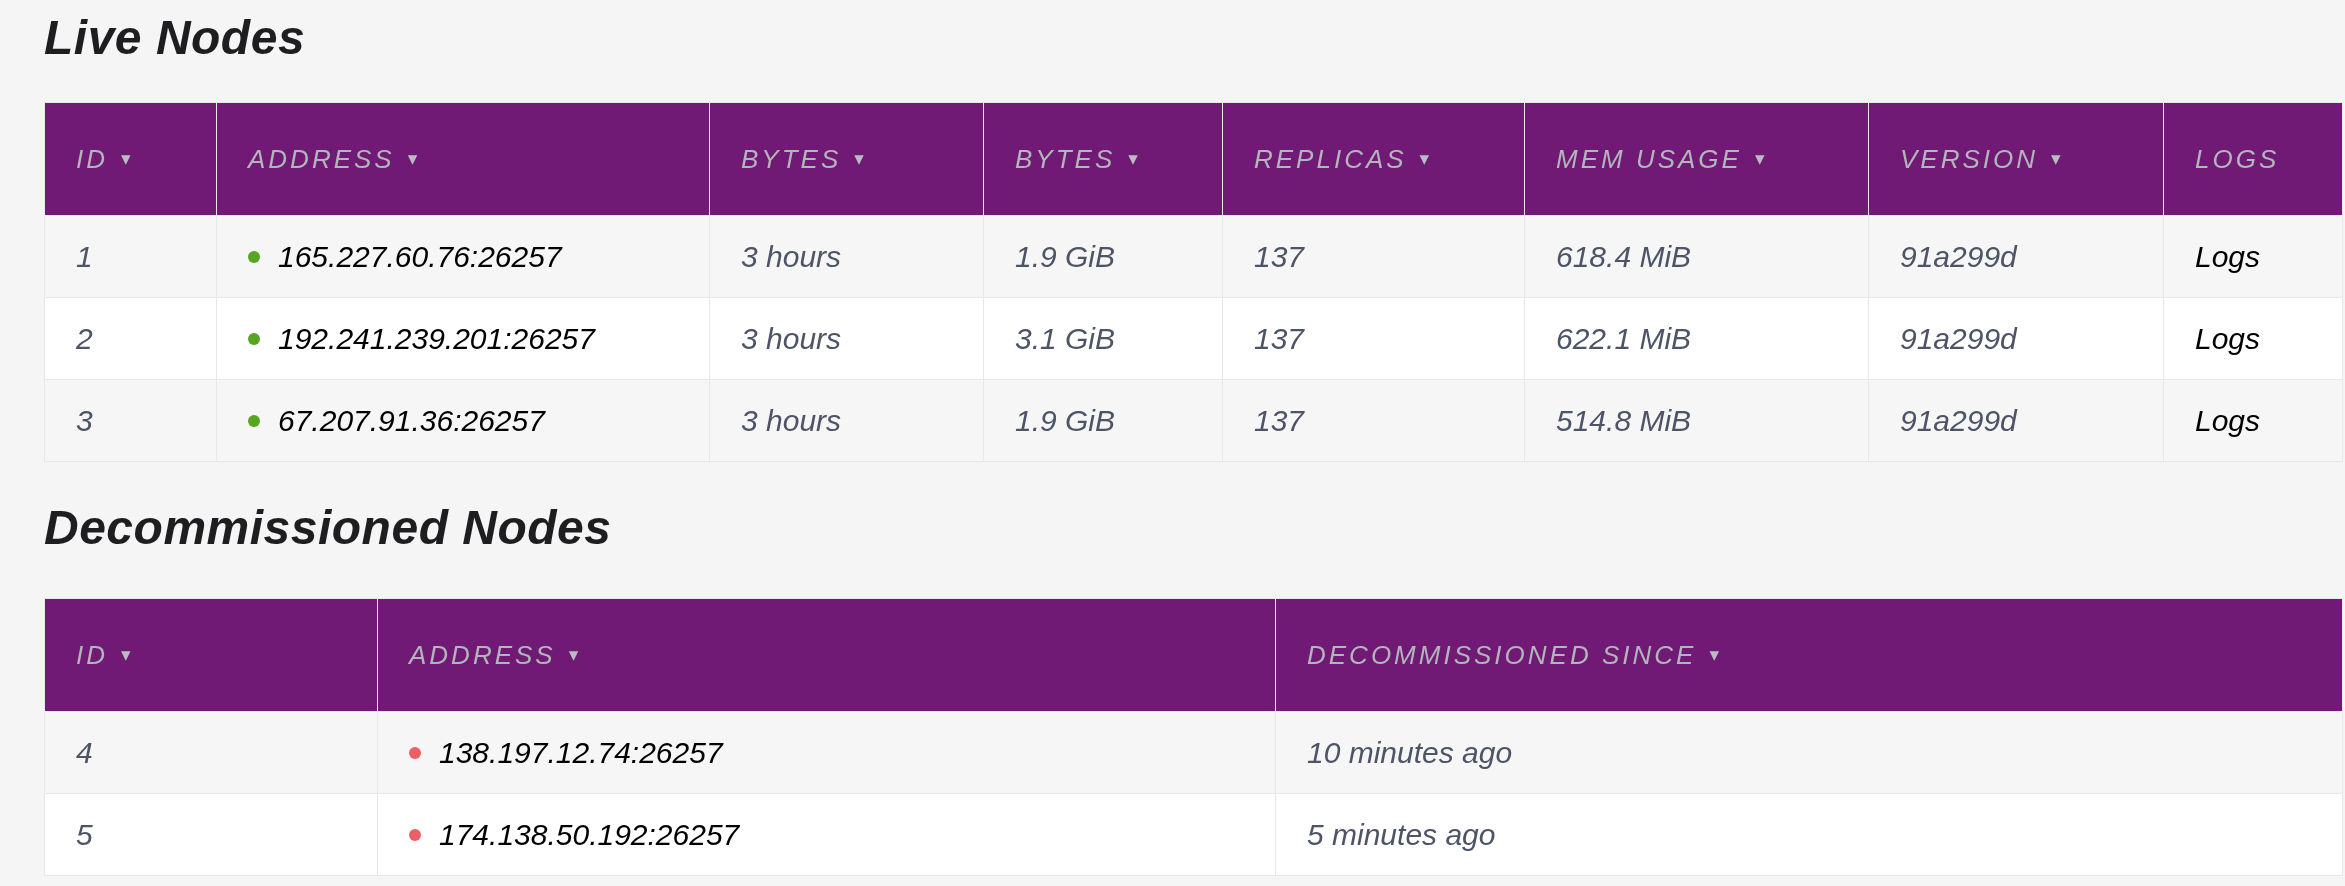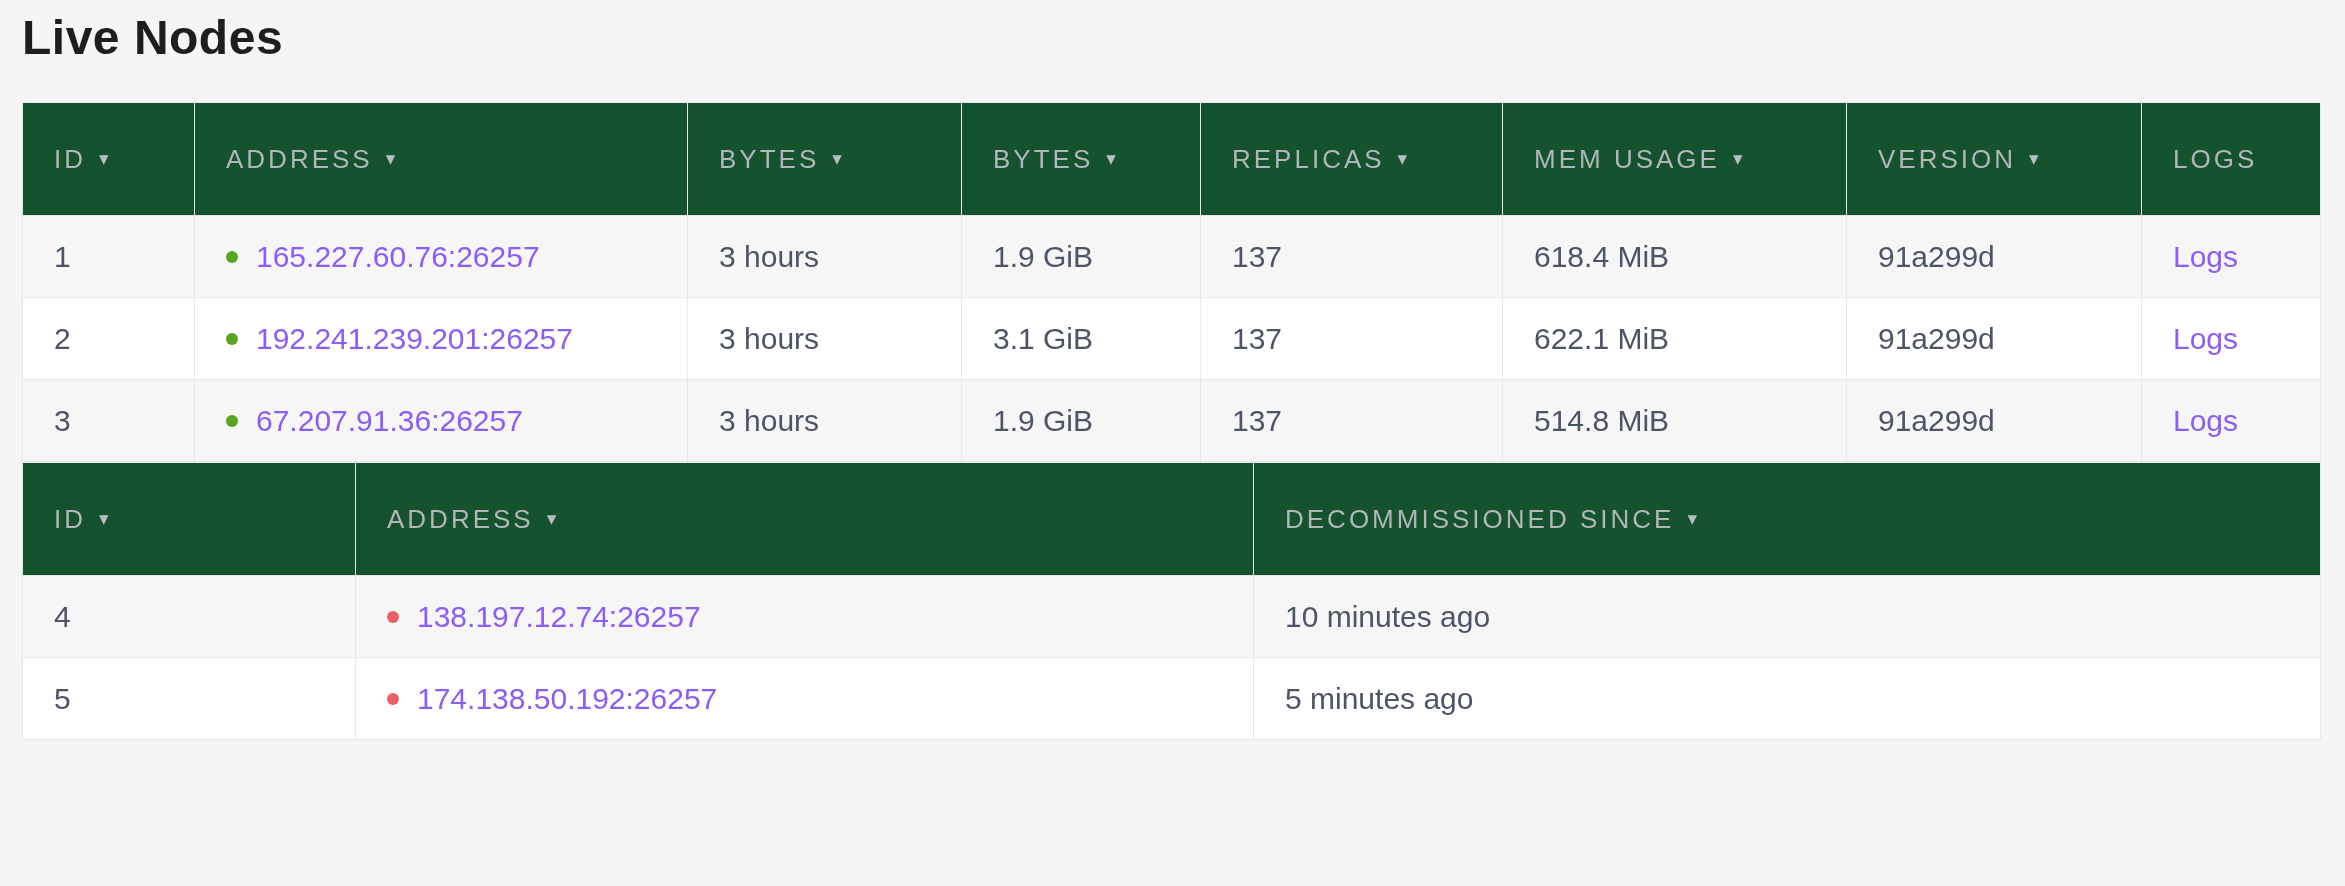--- a/index.html
+++ b/index.html
@@ -5,22 +5,23 @@
   html, body {
     margin: 0;
     padding: 0;
     background: #f5f5f5;
     font-family: "Liberation Sans", "DejaVu Sans", sans-serif;
   }
   .page {
     box-sizing: border-box;
     width: 2345px;
     height: 886px;
-    padding: 10px 18px 0 22px;
+    padding: 10px 18px 0 44px;
     overflow: hidden;
+    font-style: italic;
   }
   h2.section-title {
     margin: 0;
     font-size: 48px;
     line-height: 56px;
     font-weight: 700;
     color: #1e1e20;
     letter-spacing: 0.5px;
   }
   #live-title { margin-bottom: 36px; }
@@ -35,21 +36,21 @@
   }
   table.nodes th, table.nodes td {
     border: 1px solid #e8e8e9;
     text-align: left;
     padding: 0 0 0 31px;
     overflow: hidden;
     white-space: nowrap;
   }
   table.nodes th {
     height: 112px;
-    background: #14532d;
+    background: #701a75;
     font-size: 26px;
     font-weight: 400;
     letter-spacing: 3px;
     color: #b2b5ba;
     cursor: pointer;
   }
   table.nodes td {
     height: 81px;
     font-size: 30px;
     color: #4d5466;
@@ -70,21 +71,21 @@
     width: 12px;
     height: 12px;
     border-radius: 50%;
     margin-right: 18px;
     vertical-align: middle;
     transform: translateY(-2px);
   }
   .dot.live { background: #58a522; }
   .dot.dead { background: #ea6066; }
   a.node-link, a.logs-link {
-    color: #8b5cf6;
+    color: #000000;
     text-decoration: none;
     cursor: pointer;
     margin-top: 41px;
   }
 </style>
 </head>
 <body>
 
 <div class="page">
 
@@ -140,20 +141,21 @@
         <td>3 hours</td>
         <td>1.9 GiB</td>
         <td>137</td>
         <td>514.8 MiB</td>
         <td>91a299d</td>
         <td><a class="logs-link">Logs</a></td>
       </tr>
     </tbody>
   </table>
 
+  <h2 class="section-title" id="decomm-title">Decommissioned Nodes</h2>
 
   <table class="nodes">
     <colgroup>
       <col style="width:333px">
         <col style="width:898px">
         <col style="width:1067px">
     </colgroup>
     <thead>
       <tr>
         <th><span>ID</span><span class="sort-arrow">▾</span></th>

